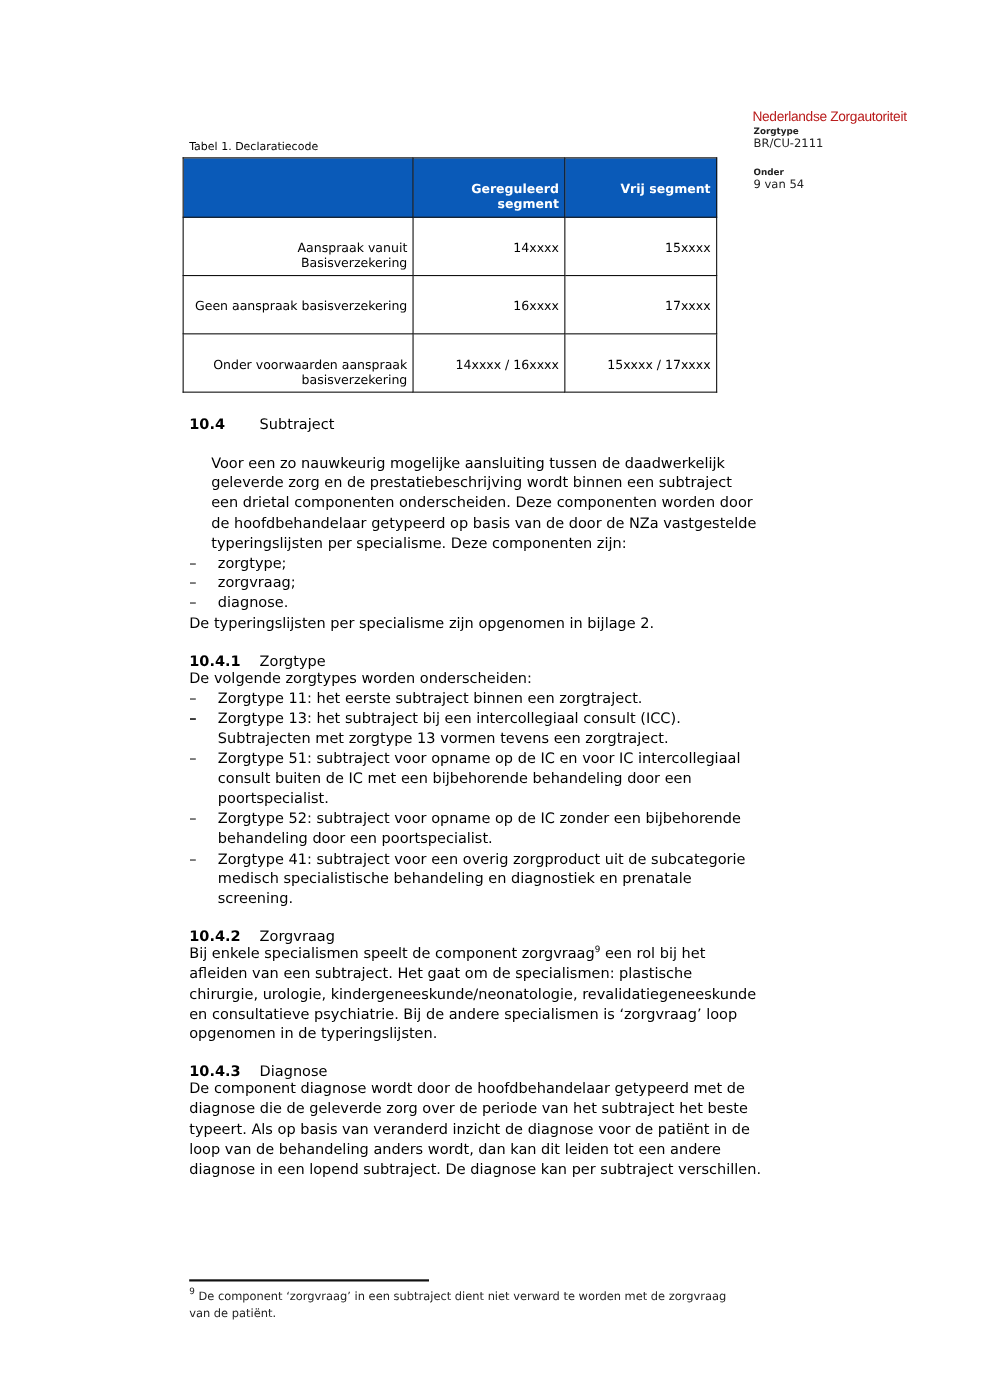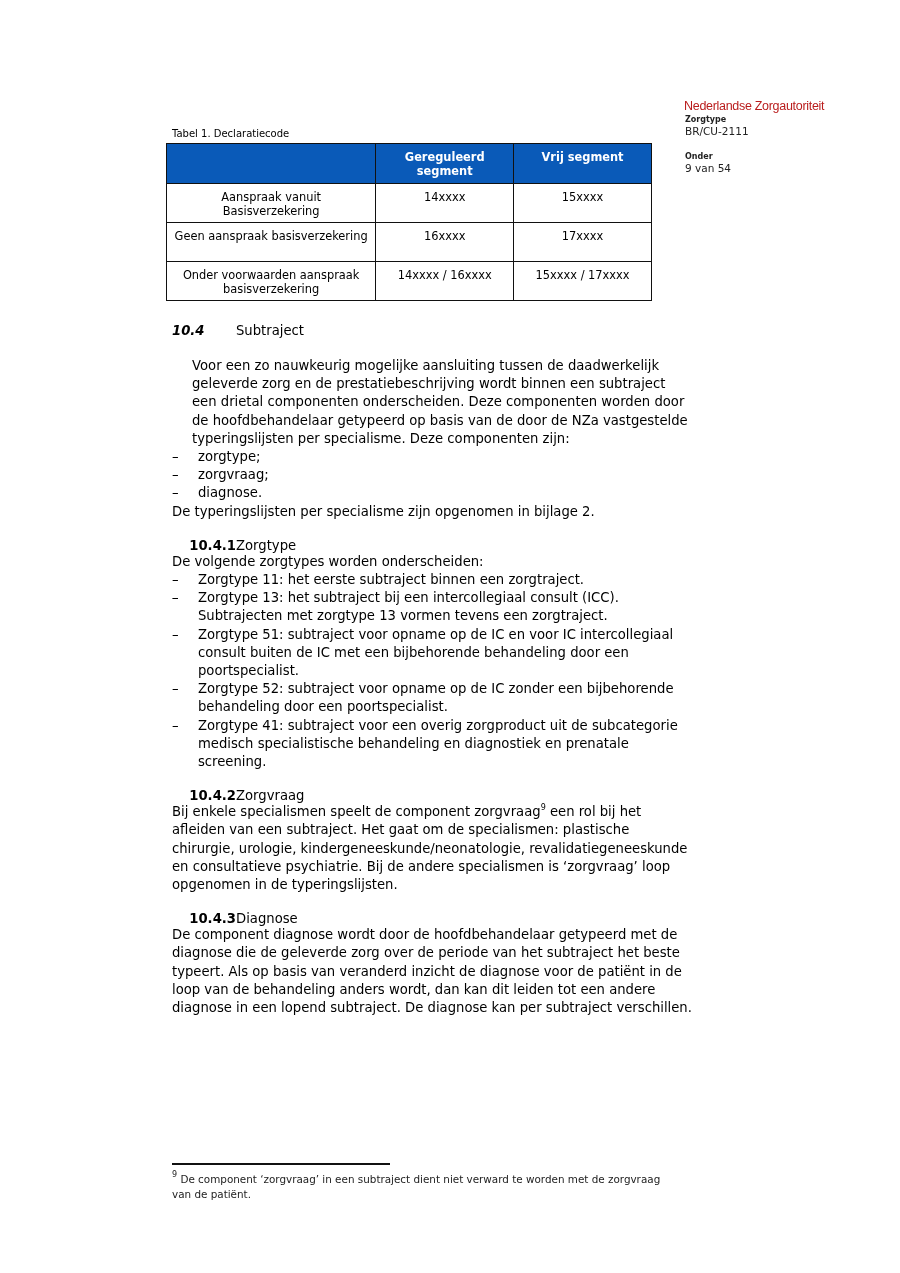--- a/index.html
+++ b/index.html
@@ -18,34 +18,34 @@
   .meta-kenmerk { top: 114px; }
   .meta-pagina { top: 151px; }
 
   .content { position: absolute; left: 172px; top: 126px; width: 520px; }
   .table-caption { font-size: 10px; line-height: 16px; margin-bottom: 1px; }
   table.decl {
     border-collapse: collapse; width: 486px; margin-left: -6px;
     font-size: 11.4px;
   }
   table.decl td, table.decl th {
-    border: 1.5px solid #111; text-align: center; vertical-align: top;
-    padding: 6px 5px 3px 5px; line-height: 14px; font-weight: normal;
+    border: 1.5px solid #111; text-align: right; vertical-align: top;
+    padding: 20px 5px 3px 5px; line-height: 14px; font-weight: normal;
   }
   table.decl th {
     background: #0a5ab8; color: #fff; font-weight: bold; height: 30px;
   }
   table.decl td { height: 29px; }
   .c1 { width: 197px; } .c2 { width: 126px; } .c3 { width: 126px; }
 
   h2, h3 { margin: 0; font-size: 13.2px; font-weight: normal; }
   .num { font-weight: bold; display: inline-block; }
   .h2 { margin-top: 21px; line-height: 17px; }
-  .h2 .num { width: 64px; font-style: italic; }
-  .h3 .num { width: 64px; text-align: right; }
+  .h2 .num { width: 64px; }
+  .h3 .num { width: 64px; }
   p, ul { margin: 0; font-size: 13.2px; line-height: 18.2px; }
   .para-gap { margin-top: 18px; margin-left: 20px; }
   ul { list-style: none; padding: 0; }
   ul li { position: relative; padding-left: 26px; }
   ul li .dash { position: absolute; left: 0; top: 0; }
   .section-gap { margin-top: 17px; }
   sup { font-size: 8px; line-height: 0; vertical-align: 6px; }
 
   .fn-rule { position: absolute; left: 172px; top: 1163px; width: 218px; height: 1.5px; background: #111; }
   .footnote { position: absolute; left: 172px; top: 1172px; width: 500px; font-size: 10.4px; line-height: 15px; color: #222; }

